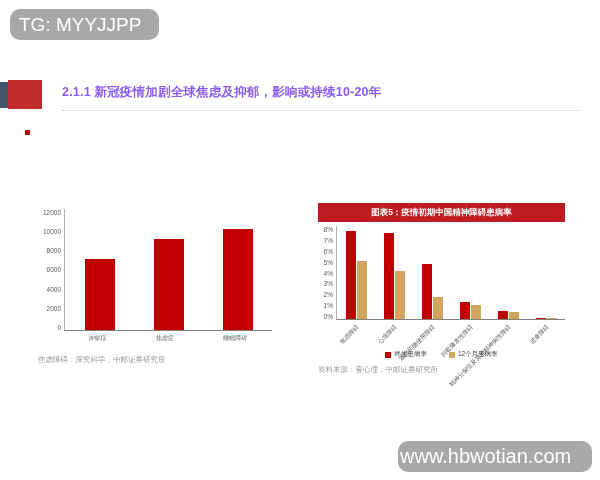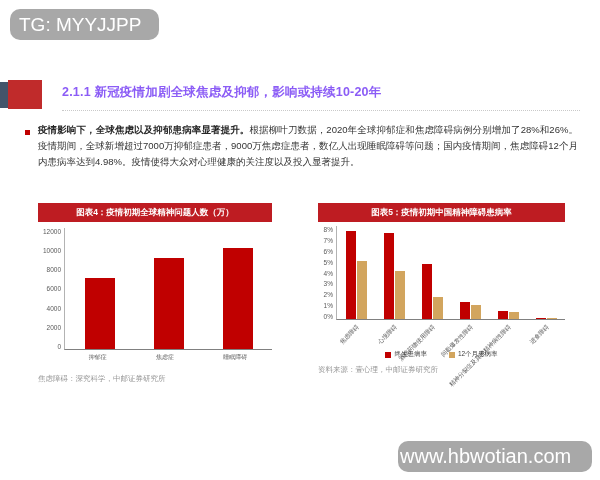--- a/index.html
+++ b/index.html
@@ -56,24 +56,22 @@
 <div class="page">
 
   <div class="wm wm-top">TG: MYYJJPP</div>
 
   <div class="hdr-blue"></div>
   <div class="hdr-red"></div>
   <div class="hdr-title">2.1.1 新冠疫情加剧全球焦虑及抑郁，影响或持续10-20年</div>
   <div class="hdr-rule"></div>
 
   <div class="bullet"></div>
-  <p class="para"><span class="lead">疫情影响下，全球焦虑以及抑郁患病率显著提升。</span><span>根据柳叶刀数据，2020年全球抑郁症和焦虑障碍病例分别增加了28%和26%。疫情期间，全球新增超过7000万抑郁症患者，9000万焦虑症患者，数亿人出现睡眠障碍等问题；国内疫情期间，焦虑障碍12个月内患病率达到4.98%。疫情使得大众对心理健康的关注度以及投入显著提升。</span></p>
 
   <div class="panel panel-left">
-    <div class="panel-hdr">图表4：疫情初期全球精神问题人数（万）</div>
     <div class="chart" id="chart-left">
       <div class="plot-row">
         <div class="ycol">
             <span>12000</span>
             <span>10000</span>
             <span>8000</span>
             <span>6000</span>
             <span>4000</span>
             <span>2000</span>
             <span>0</span>

